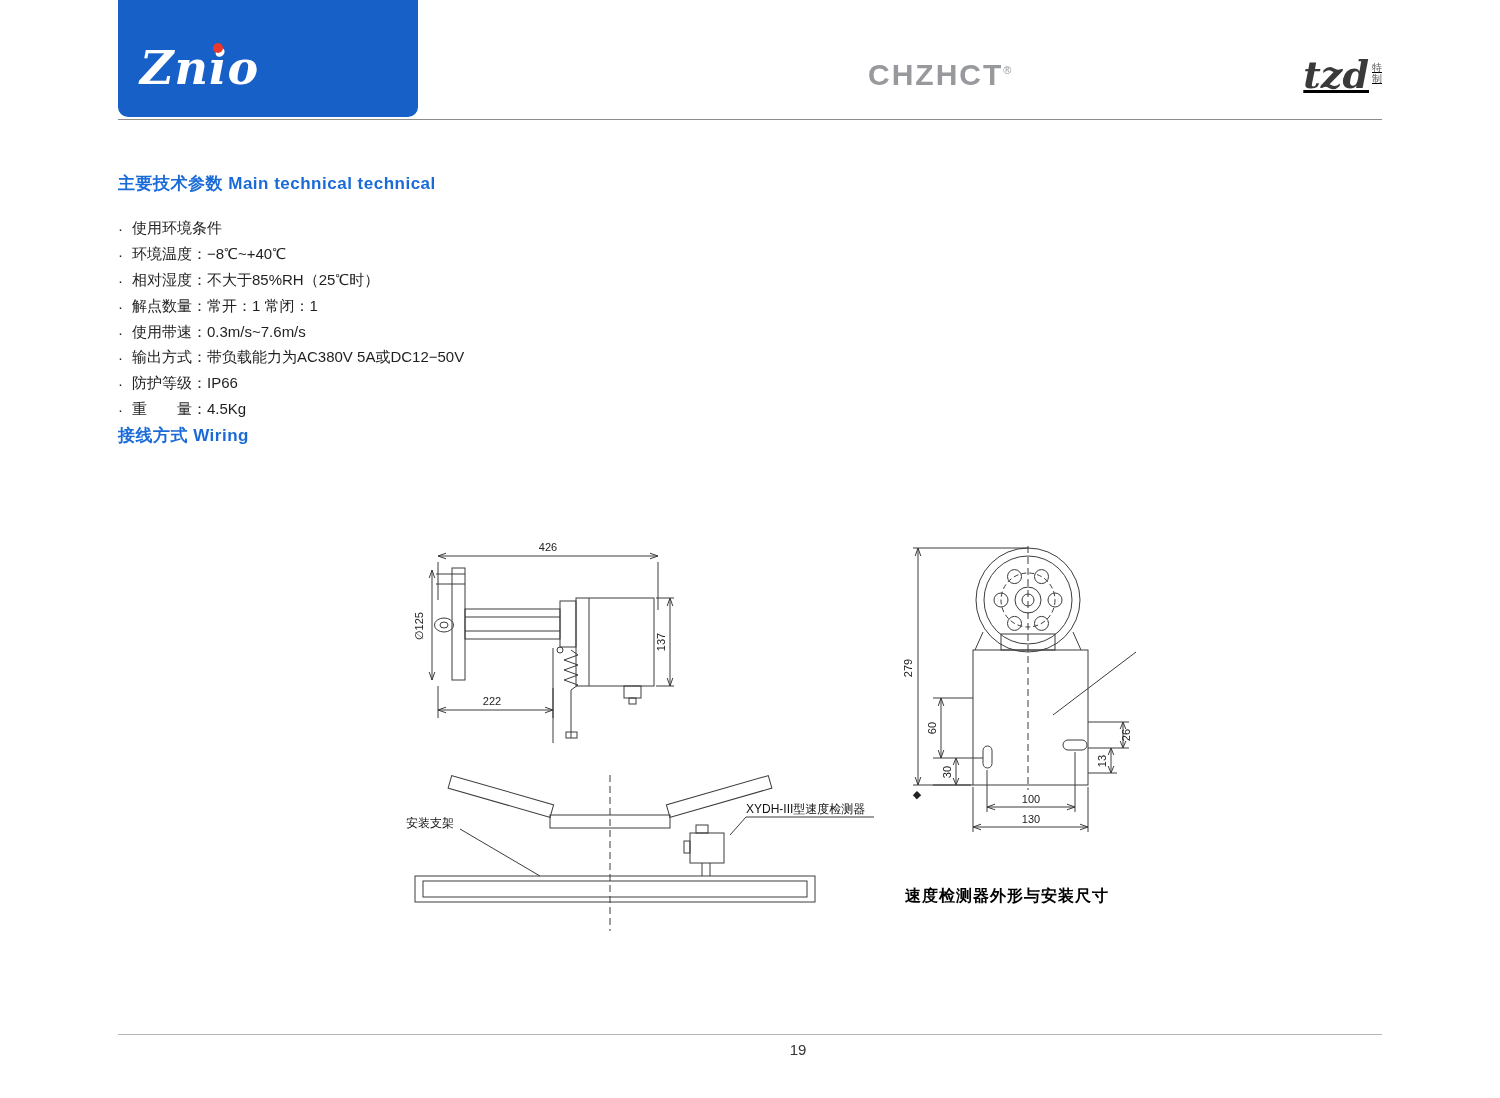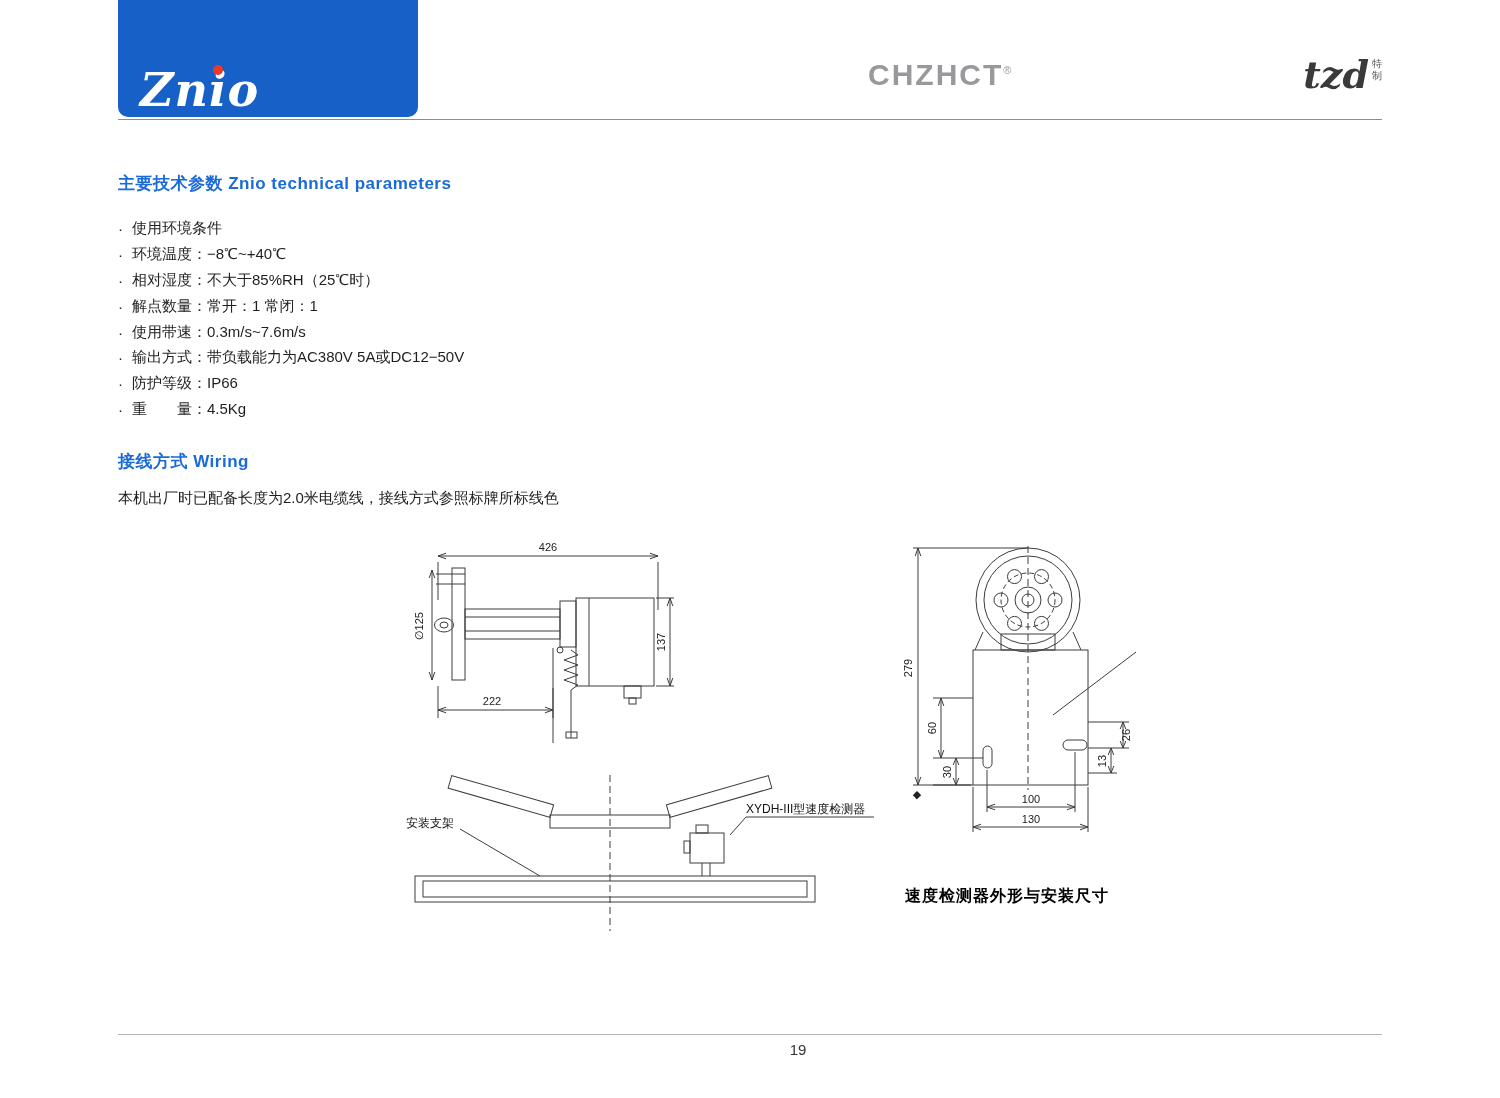--- a/index.html
+++ b/index.html
@@ -1,46 +1,46 @@
 <!DOCTYPE html>
 <html><head>
 <meta charset="utf-8">
 <style>
   * { margin:0; padding:0; box-sizing:border-box; }
   body { background:#e9e9e9; font-family:"Liberation Sans", sans-serif; }
   .page { position:relative; width:1500px; height:1098px; background:#ffffff; overflow:hidden; margin:0 auto; }
 
   
   .logo-block { position:absolute; left:118px; top:0; width:300px; height:117px;
-    background:#1760c8; border-radius:0 0 10px 10px; display:flex; align-items:flex-end;
+    background:#1760c8; border-radius:0 0 10px 10px; display:flex; align-items:center;
     padding:18px 7px 0 22px; gap:14px; }
   .logo-en { position:relative; color:#fff; font-size:46px; font-weight:bold; font-style:italic;
     font-family:"DejaVu Serif", serif; letter-spacing:1px; }
   .logo-dot { position:absolute; left:61%; top:2px; width:10px; height:10px; border-radius:50%;
     background:#e8392c; }
   .logo-cn { color:#fff; font-size:34px; font-weight:bold; letter-spacing:2px; }
   .header-rule { position:absolute; left:118px; top:119px; width:1264px; height:1px; background:#8c8c8c; }
   .header-right { position:absolute; left:868px; top:58px; width:514px; display:flex;
     align-items:flex-end; justify-content:space-between; }
   .brand { font-size:30px; font-weight:bold; color:#97999c; letter-spacing:2px; }
   .brand sup { font-size:11px; font-weight:normal; }
-  .tzd-wrap { display:flex; align-items:flex-start; }
+  .tzd-wrap { display:flex; align-items:center;text-decoration:underline; }
   .tzd { font-size:38px; font-weight:bold; font-style:italic; color:#3a3a3a;
     font-family:"DejaVu Serif", serif; line-height:0.9; }
   .tzd-tag { display:flex; flex-direction:column; font-size:10px; color:#555; line-height:1.15;
     margin:0 0 4px 3px; }
   .slogan { font-size:25px; font-weight:bold; color:#8f8f8f; font-family:"DejaVu Serif", serif;
     letter-spacing:2px; white-space:nowrap; }
   .slogan .num { font-size:36px; letter-spacing:0; }
   .slogan .yr { font-size:21px; }
 
   
   .section-title { position:absolute; left:118px; font-size:17px; color:#1a6bd8; letter-spacing:0.5px; }
   #title-params { top:172px; }
-  #title-wiring { top:450px; }
+  #title-wiring { top:424px; }
   .params { position:absolute; left:118px; top:216px; list-style:none; font-size:15px; color:#1f1f1f; }
   .params li { height:25.8px; display:flex; align-items:center; gap:9px; }
   .params .bullet { color:#1f1f1f; }
   .wiring-desc { position:absolute; left:118px; top:489px; font-size:15px; color:#1f1f1f; }
 
   
   .drawing { position:absolute; }
   #svg-side   { left:408px; top:538px; }
   #svg-trough { left:400px; top:763px; }
   #svg-front  { left:903px; top:540px; }
@@ -73,21 +73,21 @@
     <span class="tzd-wrap">
       <span class="tzd">tzd</span>
       <span class="tzd-tag">
         <span>特</span>
         <span>制</span>
       </span>
     </span>
   </div>
   <div class="header-rule"></div>
 
-  <h2 class="section-title" id="title-params">主要技术参数 Znio technical parameters</h2>
+  <h2 class="section-title" id="title-params">主要技术参数 Main technical technical</h2>
 
   <ul class="params">
     <li>
         <span class="bullet">·</span>
         <span>使用环境条件</span>
       </li>
     <li>
         <span class="bullet">·</span>
         <span>环境温度：−8℃~+40℃</span>
       </li>
@@ -111,21 +111,20 @@
         <span class="bullet">·</span>
         <span>防护等级：IP66</span>
       </li>
     <li>
         <span class="bullet">·</span>
         <span>重　　量：4.5Kg</span>
       </li>
   </ul>
 
   <h2 class="section-title" id="title-wiring">接线方式 Wiring</h2>
-  <p class="wiring-desc">本机出厂时已配备长度为2.0米电缆线，接线方式参照标牌所标线色</p>
 
   <svg id="svg-side" class="drawing" width="300" height="230" viewBox="0 0 300 230">
 
     <path d="M30,24 V62 M250,24 V72"></path>
     <path d="M30,18 H250 M30,18 l8,-2.8 M30,18 l8,2.8 M250,18 l-8,-2.8 M250,18 l-8,2.8"></path>
     <text x="140" y="13" text-anchor="middle">426</text>
 
     <path d="M24,32 V142 M24,32 l-2.8,8 M24,32 l2.8,8 M24,142 l-2.8,-8 M24,142 l2.8,-8"></path>
     <text x="15" y="88" text-anchor="middle" transform="rotate(-90 15 88)">∅125</text>
 

